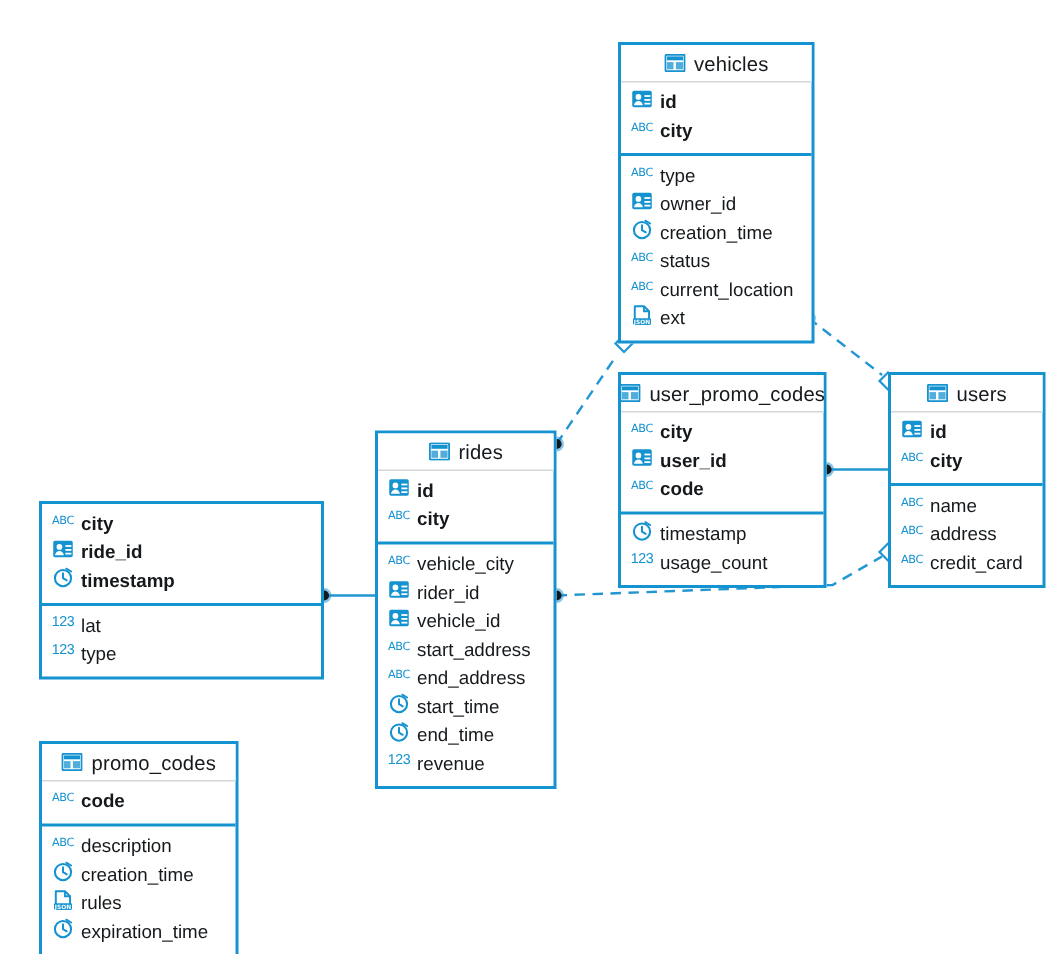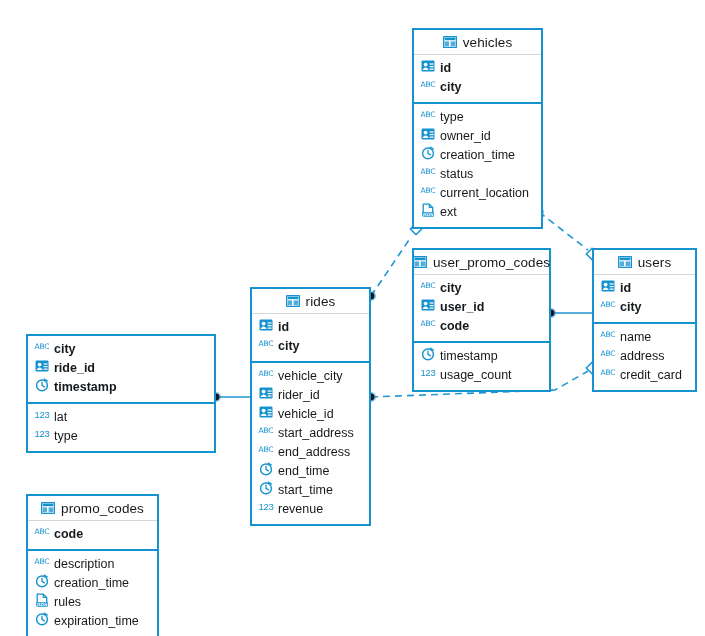--- a/index.html
+++ b/index.html
@@ -426,31 +426,31 @@
           <span class="field-name">end_address</span>
         </div>
         <div class="field-row">
           <span class="icon">
             <svg width="14" height="14" viewBox="0 0 14 14">
               <circle cx="7" cy="7.4" r="5.4" fill="none" stroke="#1592d0" stroke-width="1.4"></circle>
               <path d="M7 4.2 L7 7.4 L9.5 8.9" fill="none" stroke="#1592d0" stroke-width="1.3" stroke-linecap="round"></path>
               <path d="M9.2 1.1 L12.4 3.0" fill="none" stroke="#1592d0" stroke-width="1.3" stroke-linecap="round"></path>
             </svg>
           </span>
+          <span class="field-name">start_time</span>
+        </div>
+        <div class="field-row">
+          <span class="icon">
+            <svg width="14" height="14" viewBox="0 0 14 14">
+              <circle cx="7" cy="7.4" r="5.4" fill="none" stroke="#1592d0" stroke-width="1.4"></circle>
+              <path d="M7 4.2 L7 7.4 L9.5 8.9" fill="none" stroke="#1592d0" stroke-width="1.3" stroke-linecap="round"></path>
+              <path d="M9.2 1.1 L12.4 3.0" fill="none" stroke="#1592d0" stroke-width="1.3" stroke-linecap="round"></path>
+            </svg>
+          </span>
           <span class="field-name">end_time</span>
-        </div>
-        <div class="field-row">
-          <span class="icon">
-            <svg width="14" height="14" viewBox="0 0 14 14">
-              <circle cx="7" cy="7.4" r="5.4" fill="none" stroke="#1592d0" stroke-width="1.4"></circle>
-              <path d="M7 4.2 L7 7.4 L9.5 8.9" fill="none" stroke="#1592d0" stroke-width="1.3" stroke-linecap="round"></path>
-              <path d="M9.2 1.1 L12.4 3.0" fill="none" stroke="#1592d0" stroke-width="1.3" stroke-linecap="round"></path>
-            </svg>
-          </span>
-          <span class="field-name">start_time</span>
         </div>
         <div class="field-row">
           <span class="icon">
             <span class="icon-123">123</span>
           </span>
           <span class="field-name">revenue</span>
         </div>
       </div>
     </div>
     <div class="table-box" style="left: 26px; top: 334px; width: 190px;">

